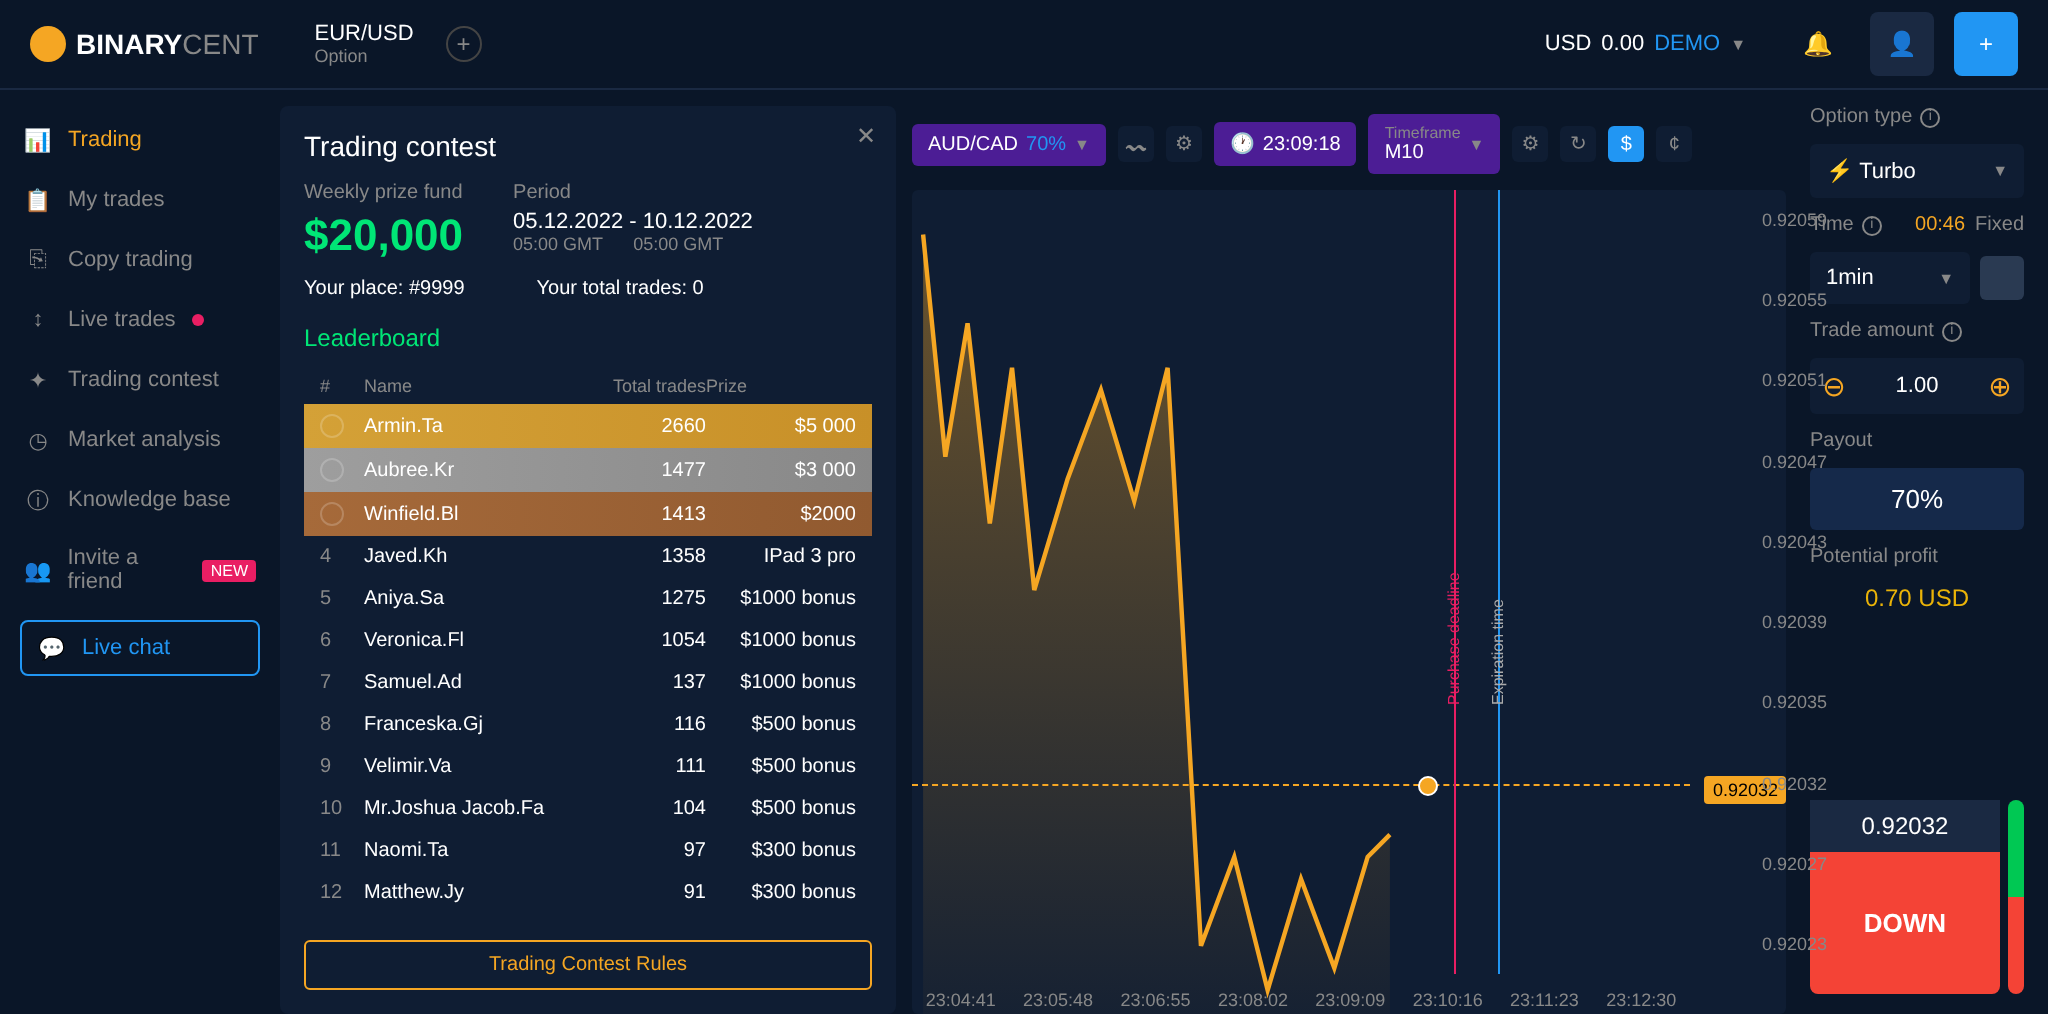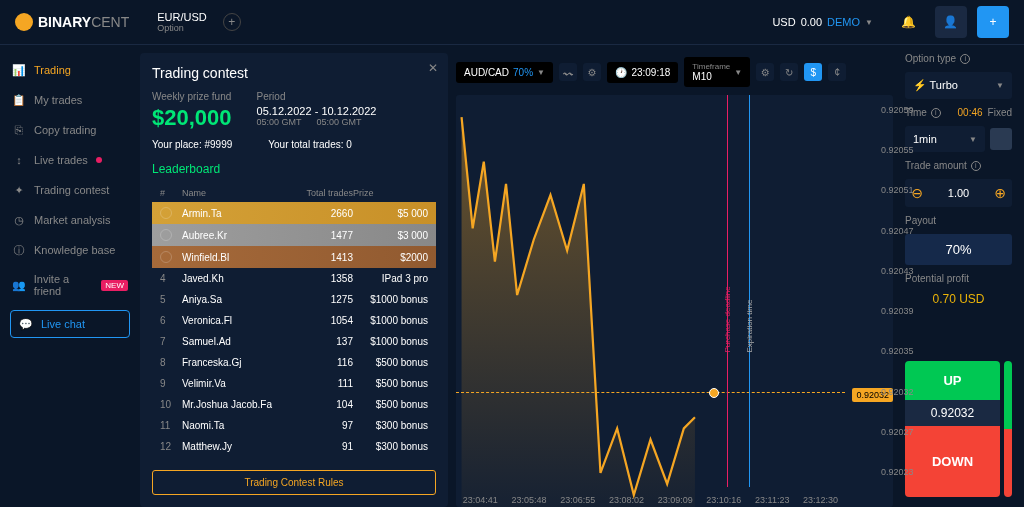--- a/index.html
+++ b/index.html
@@ -52,21 +52,21 @@
 .lb-row.silver { background: linear-gradient(90deg, #9e9e9e, #888); }
 .lb-row.bronze { background: linear-gradient(90deg, #a66a3a, #915a30); }
 .lb-medal { width: 12px; height: 12px; border-radius: 50%; border: 1px solid #fff3; }
 .lb-num { width: 22px; color: #888; }
 .lb-name { flex: 1; }
 .lb-trades { width: 60px; text-align: right; }
 .lb-prize { width: 75px; text-align: right; }
 .rules-btn { margin-top: 8px; padding: 6px; border: 1px solid #f5a623; color: #f5a623; text-align: center; border-radius: 3px; font-size: 10px; }
 .chart-area { flex: 1; display: flex; flex-direction: column; }
 .chart-toolbar { display: flex; align-items: center; gap: 6px; padding: 4px 0; margin-bottom: 4px; }
-.tb-item { background: #000000; padding: 5px 8px; border-radius: 3px; display: flex; align-items: center; gap: 4px; font-size: 10px; }
+.tb-item { background: #4c1d95; padding: 5px 8px; border-radius: 3px; display: flex; align-items: center; gap: 4px; font-size: 10px; }
 .tb-pct { color: #2196f3; }
 .tb-label { color: #888; font-size: 8px; }
 .tb-sq { width: 18px; height: 18px; background: #0f1d33; border-radius: 3px; display: flex; align-items: center; justify-content: center; color: #888; font-size: 10px; }
 .tb-sq.blue { background: #2196f3; color: #fff; }
 .chart-box { flex: 1; background: #0f1d33; position: relative; border-radius: 3px; }
 .y-axis { position: absolute; right: 0; top: 0; bottom: 20px; width: 48px; display: flex; flex-direction: column; justify-content: space-between; padding: 10px 4px; }
 .y-tick { color: #888; font-size: 9px; text-align: left; margin-left: 32px; }
 .x-axis { position: absolute; bottom: 2px; left: 0; right: 48px; display: flex; justify-content: space-around; }
 .x-tick { color: #888; font-size: 9px; }
 .chart-svg { position: absolute; left: 0; top: 0; right: 48px; bottom: 20px; }
@@ -393,21 +393,20 @@
         <div class="amt-btn">⊖</div>
         <div class="amt-val">1.00</div>
         <div class="amt-btn">⊕</div>
       </div>
       <div class="tp-label">Payout</div>
       <div class="payout-box">70%</div>
       <div class="tp-label">Potential profit</div>
       <div class="profit-val">0.70 USD</div>
       <div class="trade-btns">
         <div class="btns-col">
-          <div class="up-btn">UP</div>
           <div class="price-mid">0.92032</div>
           <div class="down-btn">DOWN</div>
         </div>
         <div class="slider-bar"></div>
       </div>
     </div>
   </div>
 </div>
 
 </body></html>

